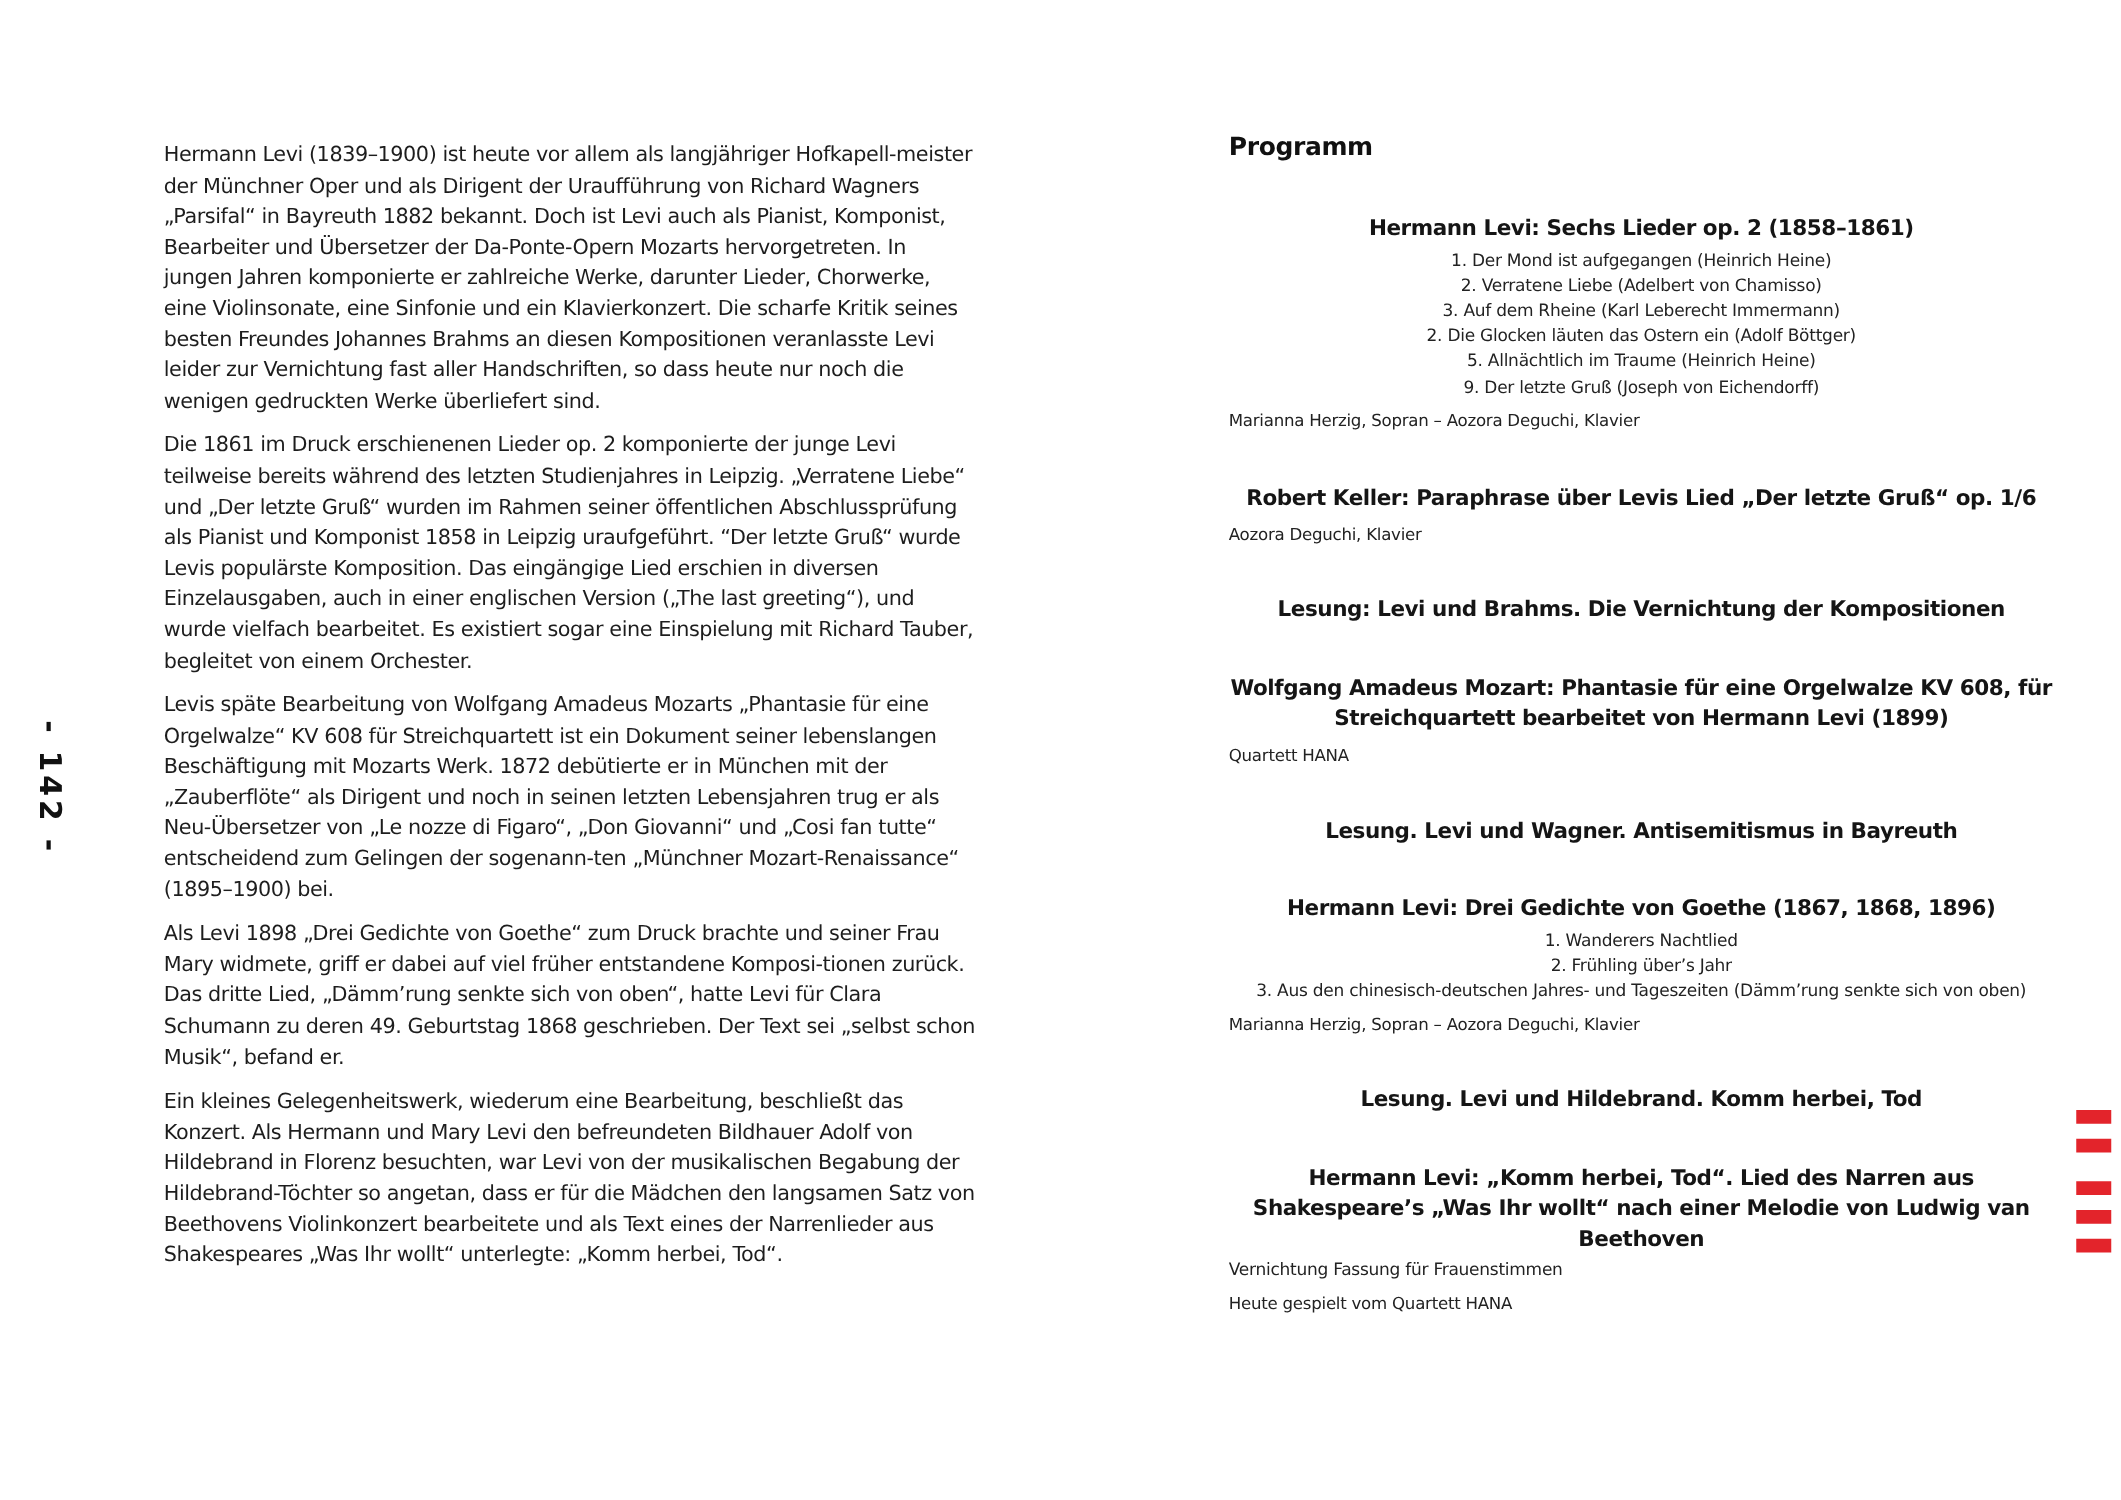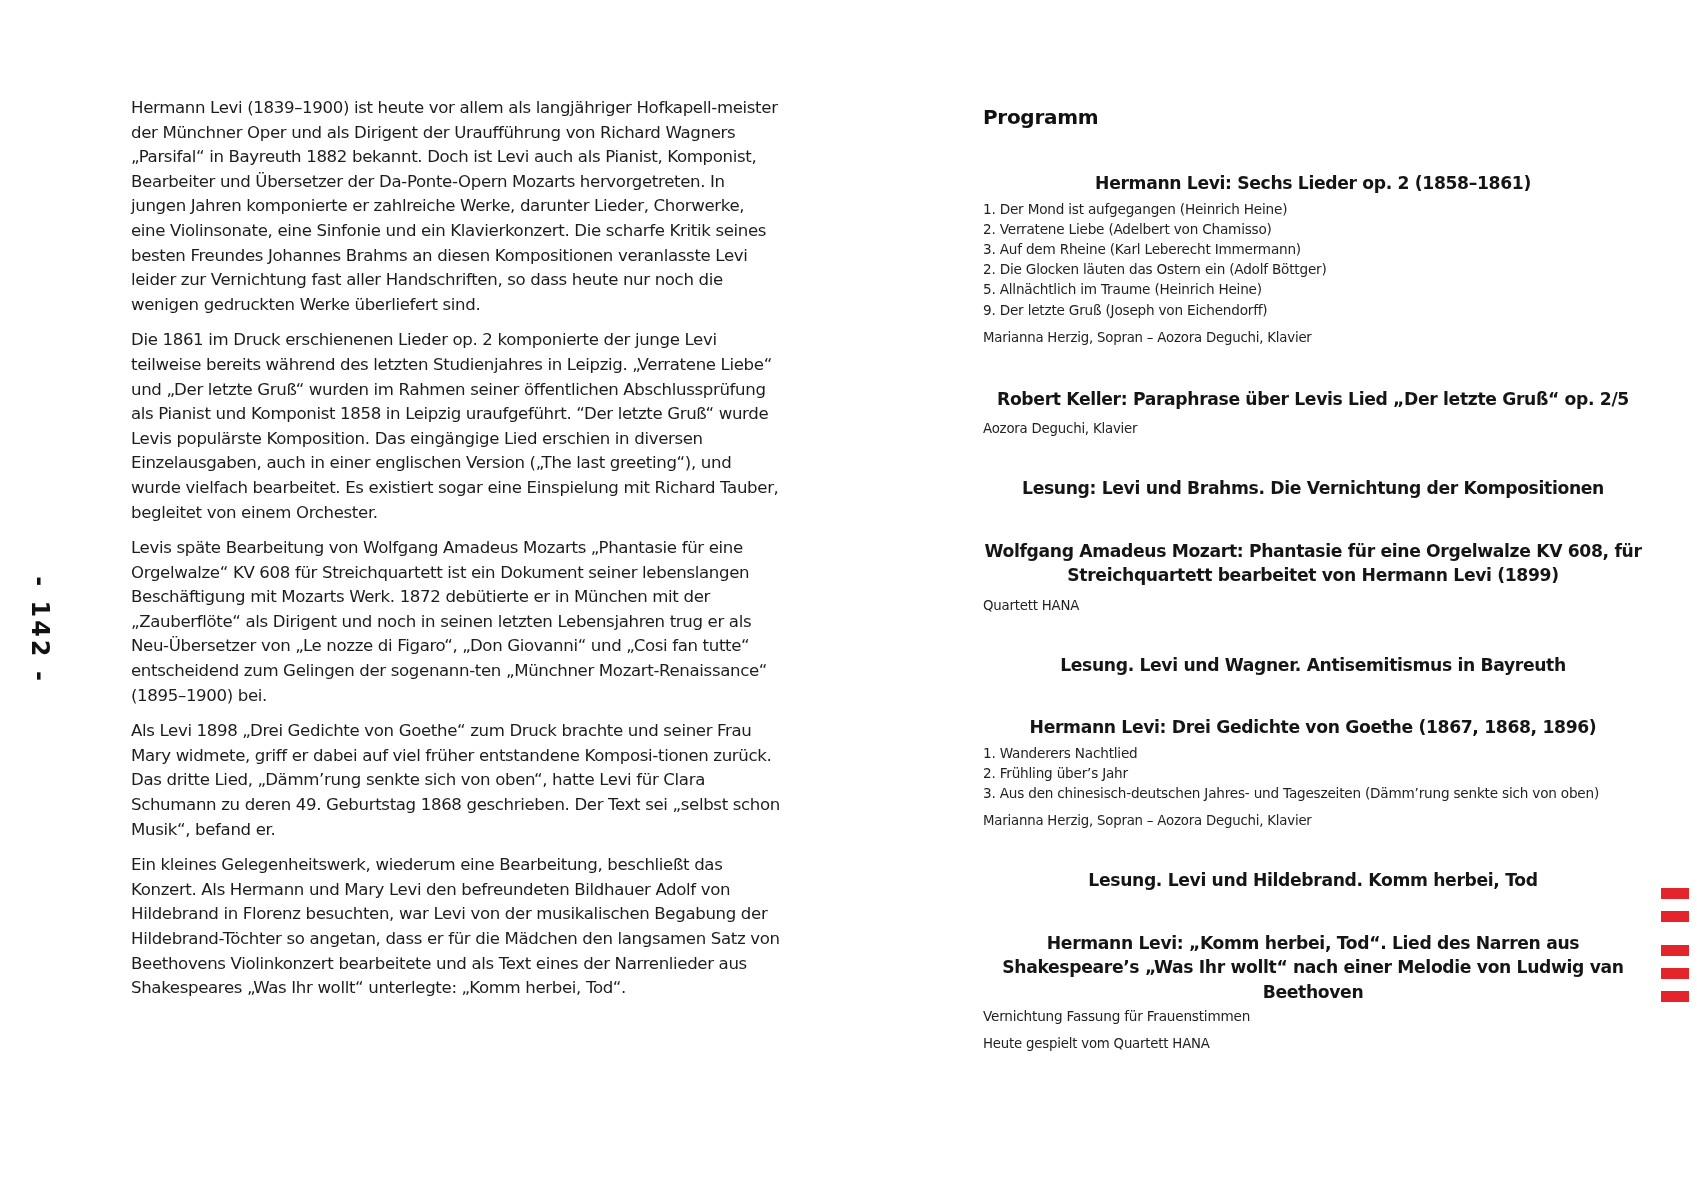--- a/index.html
+++ b/index.html
@@ -9,37 +9,37 @@
   }
   .page-number {
     position: absolute; left: 20px; top: 575px; width: 40px; height: 110px;
     display: flex; align-items: center; justify-content: center;
   }
   .page-number span {
     display: inline-block; transform: rotate(90deg); white-space: nowrap;
     font-size: 24px; font-weight: bold; letter-spacing: 3px; color: #111;
   }
   .left-col {
-    position: absolute; left: 131px; top: 96px; width: 650px;
+    position: absolute; left: 131px; top: 112px; width: 650px;
   }
   .left-col p {
     margin: 0 0 11px 0; font-size: 16.6px; line-height: 24.6px; letter-spacing: -0.35px;
     color: #1d1d1d;
   }
   .right-col {
     position: absolute; left: 983px; top: 95px; width: 660px;
   }
   .prog-title {
     font-size: 20px; font-weight: bold; margin: 0 0 32px 0; line-height: 44px; color: #111; letter-spacing: -0.3px;
   }
   .item { margin: 0; }
   .item-heading {
     font-size: 17.2px; font-weight: bold; line-height: 24.5px; color: #151515; letter-spacing: -0.35px; margin: 0; text-align: center;
   }
-  .item-list { margin: 3px 0 0 0; padding: 0; list-style: none; }
+  .item-list { margin: 3px 0 0 0; padding: 0; list-style: none; text-align: center; }
   .item-list li { font-size: 13.6px; line-height: 20.2px; color: #222; letter-spacing: -0.2px; }
   .item-sub { font-size: 13.6px; line-height: 20px; color: #222; margin: 2px 0 0 0; letter-spacing: -0.2px; }
   .item-performers { font-size: 13.3px; line-height: 18px; color: #222; margin: 9px 0 0 0; letter-spacing: -0.2px; }
   .gap-s { height: 38px; }
   .gap-m { height: 40px; }
   .markers { position: absolute; left: 1661px; top: 888px; width: 28px; }
   .marker { width: 28px; height: 11px; background: #e3242b; position: absolute; left: 0; }
 </style>
 </head>
 <body>
@@ -67,21 +67,21 @@
       <li>3. Auf dem Rheine (Karl Leberecht Immermann)</li>
       <li>2. Die Glocken läuten das Ostern ein (Adolf Böttger)</li>
       <li>5. Allnächtlich im Traume (Heinrich Heine)</li>
       <li>9. Der letzte Gruß (Joseph von Eichendorff)</li>
     </ul>
     <div class="item-performers">Marianna Herzig, Sopran – Aozora Deguchi, Klavier</div>
   </div>
   <div class="gap-m"></div>
 
   <div class="item">
-    <div class="item-heading">Robert Keller: Paraphrase über Levis Lied „Der letzte Gruß“ op. 2/5</div>
+    <div class="item-heading">Robert Keller: Paraphrase über Levis Lied „Der letzte Gruß“ op. 1/6</div>
     <div class="item-performers">Aozora Deguchi, Klavier</div>
   </div>
   <div class="gap-s"></div>
 
   <div class="item">
     <div class="item-heading">Lesung: Levi und Brahms. Die Vernichtung der Kompositionen</div>
   </div>
   <div class="gap-s"></div>
 
   <div class="item">

